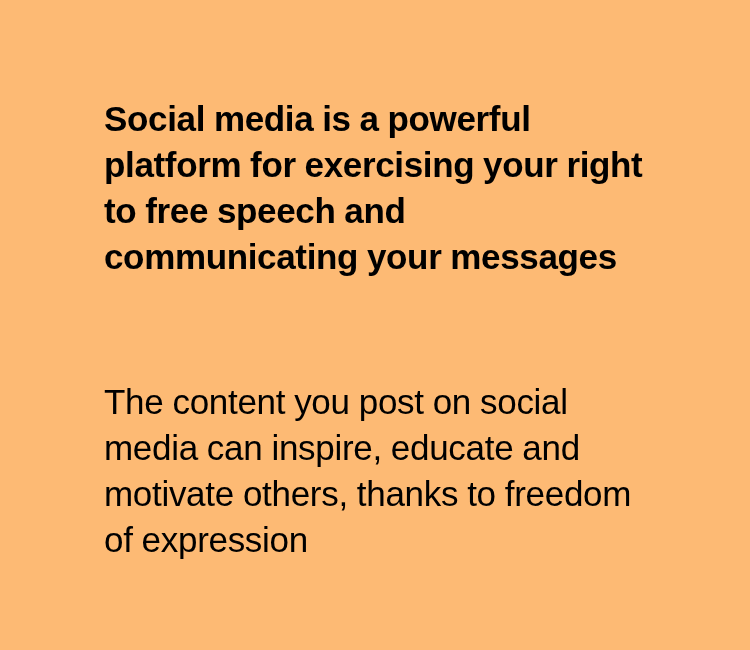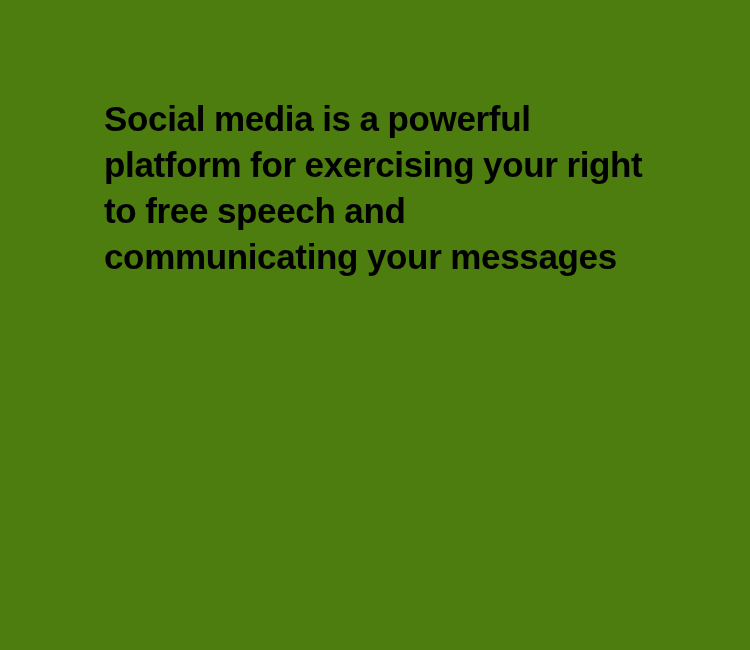--- a/index.html
+++ b/index.html
@@ -13,21 +13,21 @@
     background: #ffffff;
     font-family: "Liberation Sans", sans-serif;
     -webkit-font-smoothing: antialiased;
     overflow: hidden;
   }
 
   .slide {
     position: relative;
     width: 750px;
     height: 650px;
-    background: #4d7c0f;
+    background: #fdba74;
     box-sizing: border-box;
   }
 
   .text-block {
     position: absolute;
     left: 104px;
     width: 560px;
   }
 
   .headline {
@@ -54,14 +54,15 @@
     white-space: pre-line;
   }
 </style>
 </head>
 <body style="background: rgb(255, 255, 255);">
 
 <div class="slide">
 
   <h1 class="text-block headline" style="color: rgb(0, 0, 0);">Social media is a powerful platform for exercising your right to free speech and communicating your messages</h1>
 
+  <p class="text-block bodycopy" style="color: rgb(0, 0, 0);">The content you post on social media can inspire, educate and motivate others, thanks to freedom of expression</p>
 
 </div>
 
 </body></html>

